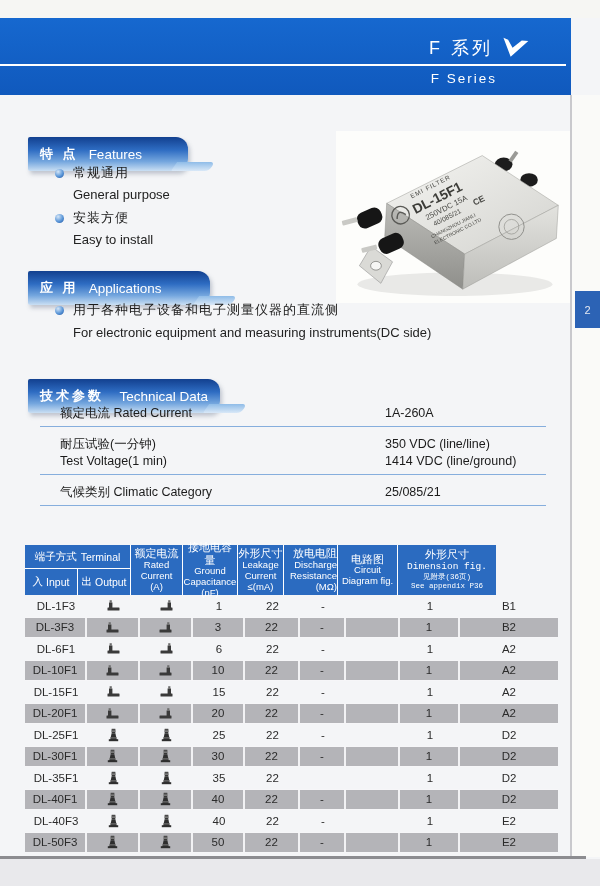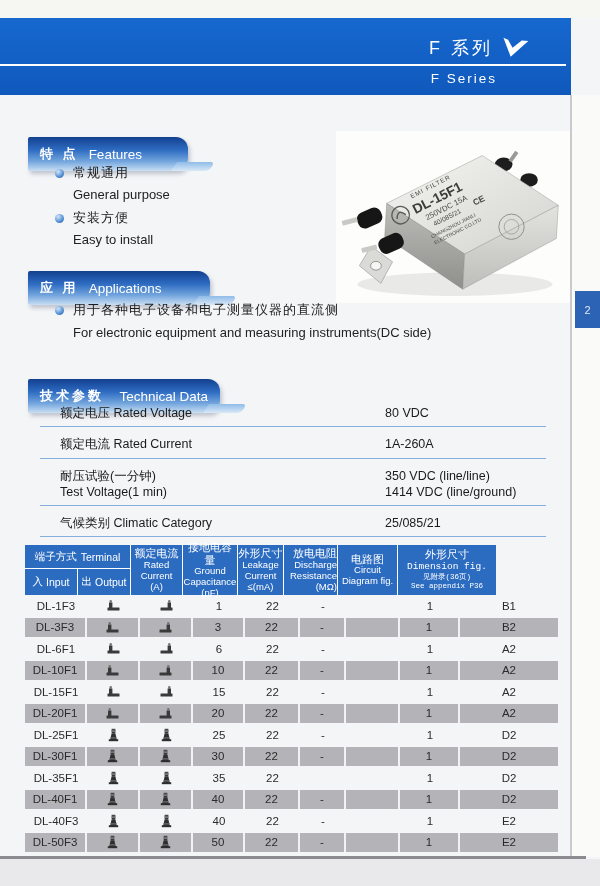--- a/index.html
+++ b/index.html
@@ -163,28 +163,20 @@
   <div class="zh-text" style="left:73px;top:301px;">用于各种电子设备和电子测量仪器的直流侧</div>
   <div class="en-text" style="left:73px;top:325px;">For electronic equipment and measuring  instruments(DC side)</div>
 
   <div class="bar" style="left:28px;top:379px;min-width:168px;justify-content:space-between;">
     <span class="zh">技术参数</span>
     <span class="en">Technical Data</span>
   </div>
   <div class="tech">
     <div class="tech-row">
       <div class="lbl">
-          <span>额定电压  Rated Voltage</span>
-        </div>
-      <div class="val">
-          <span>80 VDC</span>
-        </div>
-    </div>
-    <div class="tech-row">
-      <div class="lbl">
           <span>额定电流  Rated Current</span>
         </div>
       <div class="val">
           <span>1A-260A</span>
         </div>
     </div>
     <div class="tech-row">
       <div class="lbl">
         <span>耐压试验(一分钟)</span>
         <span>Test Voltage(1 min)</span>

